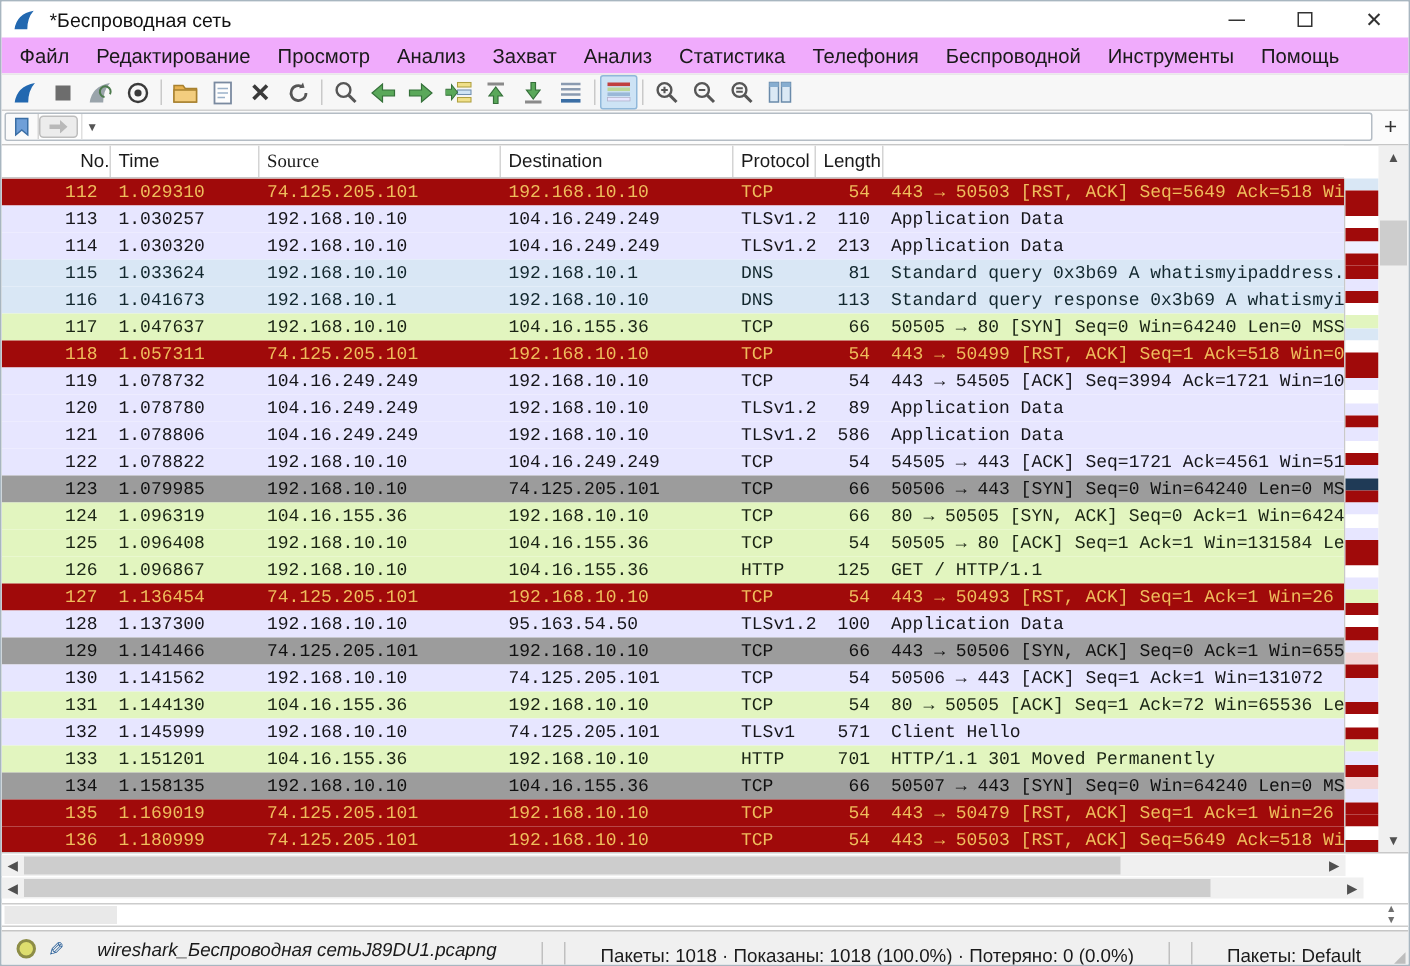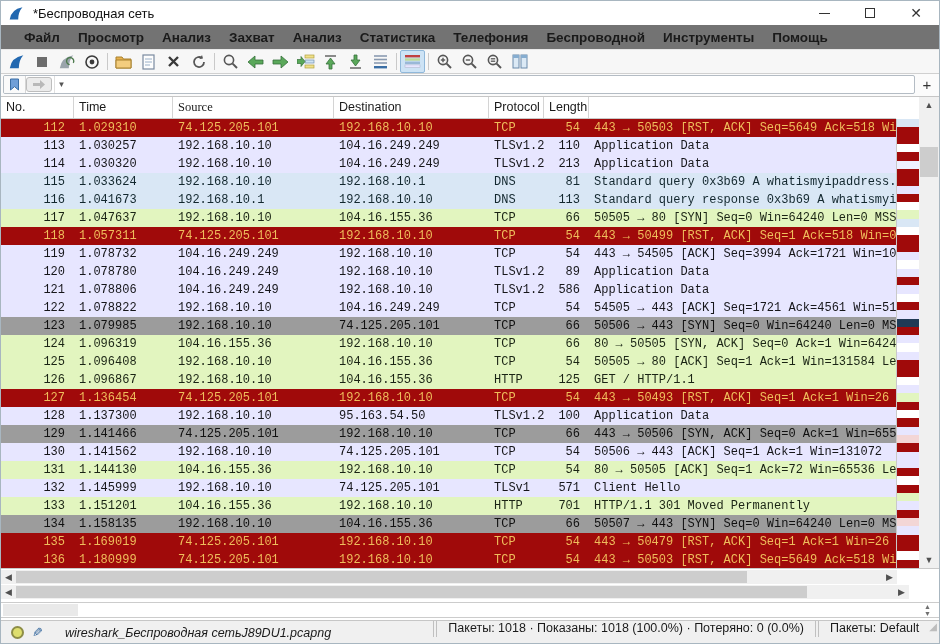--- a/index.html
+++ b/index.html
@@ -15,21 +15,21 @@
   }
   
   .titlebar { height: 24px; display: flex; align-items: center; padding-left: 7px; background: #ffffff; }
   .titlebar .app-icon { width: 17px; height: 17px; margin-right: 8px; }
   .titlebar .title-text { font-size: 13px; color: #111; }
   .win-controls { margin-left: auto; display: flex; height: 100%; }
   .win-btn { width: 46px; display: flex; align-items: center; justify-content: center; color: #333; font-size: 12px; }
   .win-btn .min-line { width: 11px; height: 1px; background: #333; display: block; }
   .win-btn .max-box { width: 10px; height: 10px; border: 1px solid #333; display: block; }
   
-  .menubar { height: 24px; display: flex; align-items: center; padding-left: 14px; background: #737373; font-weight: bold; }
+  .menubar { height: 24px; display: flex; align-items: center; padding-left: 3px; background: #f0abfc; }
   .menu-item { padding: 3px 9px; font-size: 13.5px; color: #1a1a1a; white-space: nowrap; }
   
   .toolbar { height: 25px; display: flex; align-items: center; background: #f7f7f7; border-top: 1px solid #e8e8e8; border-bottom: 1px solid #d0d0d0; padding-left: 3px; }
   .tb-btn { width: 25px; height: 23px; display: flex; align-items: center; justify-content: center; border: 1px solid transparent; border-radius: 2px; }
   .tb-btn.pressed { background: #cde3f5; border-color: #90b8da; }
   .tb-sep { width: 1px; height: 17px; background: #c9c9c9; margin: 0 3px; }
   .tb-btn svg { display: block; }
   
   .filterbar { height: 23px; display: flex; align-items: center; background: #fbfbfb; border-bottom: 1px solid #c6c6c6; padding: 1px 3px 2px 2px; }
   .filter-box { flex: 1; height: 19px; background: #ffffff; border: 1px solid #b4bcc4; border-radius: 2px; display: flex; align-items: center; overflow: hidden; }
@@ -65,21 +65,21 @@
   .hs-track { flex: 1; height: 100%; position: relative; }
   .hs-thumb { position: absolute; top: 1px; bottom: 1px; left: 0; background: #cdcdcd; }
   .strip { height: 16px; margin-top: 3px; background: #ffffff; border-top: 1px solid #cccccc; border-bottom: 1px solid #cccccc; display: flex; align-items: center; }
   .strip-box { width: 75px; height: 12px; margin-left: 2px; background: #e9e9e9; }
   .strip-spin { margin-left: auto; margin-right: 8px; color: #707070; font-size: 7px; line-height: 7px; display: flex; flex-direction: column; }
   
   .statusbar { height: 24px; margin-top: 2px; background: #f0f0f0; border-top: 1px solid #c6c6c6; display: flex; align-items: center; font-size: 12.5px; color: #1a1a1a; }
   .expert-dot { width: 13px; height: 13px; border-radius: 50%; background: #dede6e; border: 2px solid #8d8d46; margin: 0 8px 0 10px; }
   .comment-ic { font-size: 13px; color: #2a6099; margin-right: 22px; transform: scaleX(-1); }
   .sb-sep2 { width: 1px; height: 16px; background: #c0c0c0; margin: 0 1px; }
-  .sb-right { margin-left: auto; display: flex; align-items: flex-start; height: 100%; }
+  .sb-right { margin-left: auto; display: flex; align-items: flex-end; height: 100%; gap: 12px; }
   .sb-text { padding: 0 10px; white-space: nowrap; }
   .grip { color: #bdbdbd; font-size: 10px; padding-right: 2px; }
 </style>
 </head>
 <body>
 
 <div class="titlebar">
   <svg class="app-icon" viewBox="0 0 20 20">
       <path d="M2 17 Q3.5 5 17 2.5 Q12 8 12 17 Z" fill="#2268b0"></path>
     </svg>
@@ -92,20 +92,21 @@
         <span class="max-box"></span>
       </div>
     <div class="win-btn" style="font-size:14px;">
         <span>✕</span>
       </div>
   </div>
 </div>
 
 <div class="menubar" id="menubar">
     <div class="menu-item">Файл</div>
+    <div class="menu-item">Редактирование</div>
     <div class="menu-item">Просмотр</div>
     <div class="menu-item">Анализ</div>
     <div class="menu-item">Захват</div>
     <div class="menu-item">Анализ</div>
     <div class="menu-item">Статистика</div>
     <div class="menu-item">Телефония</div>
     <div class="menu-item">Беспроводной</div>
     <div class="menu-item">Инструменты</div>
     <div class="menu-item">Помощь</div>
   </div>
@@ -304,21 +305,21 @@
       </div>
   </div>
   <div class="plus-btn">
       <span>+</span>
     </div>
 </div>
 
 <div class="main">
   <div class="list">
     <div class="hdr" id="hdr">
-        <div class="hdr-cell" style="width: 73px;">No.</div>
+        <div class="hdr-cell" style="width: 73px; text-align: right;">No.</div>
         <div class="hdr-cell" style="width: 99px;">Time</div>
         <div class="hdr-cell" style="width: 161px; font-family: Liberation Serif, serif;">Source</div>
         <div class="hdr-cell" style="width: 155px;">Destination</div>
         <div class="hdr-cell" style="width: 55px;">Protocol</div>
         <div class="hdr-cell" style="width: 45px;">Length</div>
       </div>
     <div class="rows" id="rows">
         <div class="prow c-red"><div class="pcell" style="width: 73px; text-align: right; padding-right: 9px;">112</div><div class="pcell" style="width: 99px; text-align: left; padding-left: 5px;">1.029310</div><div class="pcell" style="width: 161px; text-align: left; padding-left: 5px;">74.125.205.101</div><div class="pcell" style="width: 155px; text-align: left; padding-left: 5px;">192.168.10.10</div><div class="pcell" style="width: 55px; text-align: left; padding-left: 5px;">TCP</div><div class="pcell" style="width: 45px; text-align: right; padding-right: 9px;">54</div><div class="pcell" style="flex: 1 1 0%; text-align: left; padding-left: 5px;">443 → 50503 [RST, ACK] Seq=5649 Ack=518 Win=0 Len=0</div></div>
         <div class="prow c-lav"><div class="pcell" style="width: 73px; text-align: right; padding-right: 9px;">113</div><div class="pcell" style="width: 99px; text-align: left; padding-left: 5px;">1.030257</div><div class="pcell" style="width: 161px; text-align: left; padding-left: 5px;">192.168.10.10</div><div class="pcell" style="width: 155px; text-align: left; padding-left: 5px;">104.16.249.249</div><div class="pcell" style="width: 55px; text-align: left; padding-left: 5px;">TLSv1.2</div><div class="pcell" style="width: 45px; text-align: right; padding-right: 9px;">110</div><div class="pcell" style="flex: 1 1 0%; text-align: left; padding-left: 5px;">Application Data</div></div>
         <div class="prow c-lav"><div class="pcell" style="width: 73px; text-align: right; padding-right: 9px;">114</div><div class="pcell" style="width: 99px; text-align: left; padding-left: 5px;">1.030320</div><div class="pcell" style="width: 161px; text-align: left; padding-left: 5px;">192.168.10.10</div><div class="pcell" style="width: 155px; text-align: left; padding-left: 5px;">104.16.249.249</div><div class="pcell" style="width: 55px; text-align: left; padding-left: 5px;">TLSv1.2</div><div class="pcell" style="width: 45px; text-align: right; padding-right: 9px;">213</div><div class="pcell" style="flex: 1 1 0%; text-align: left; padding-left: 5px;">Application Data</div></div>

